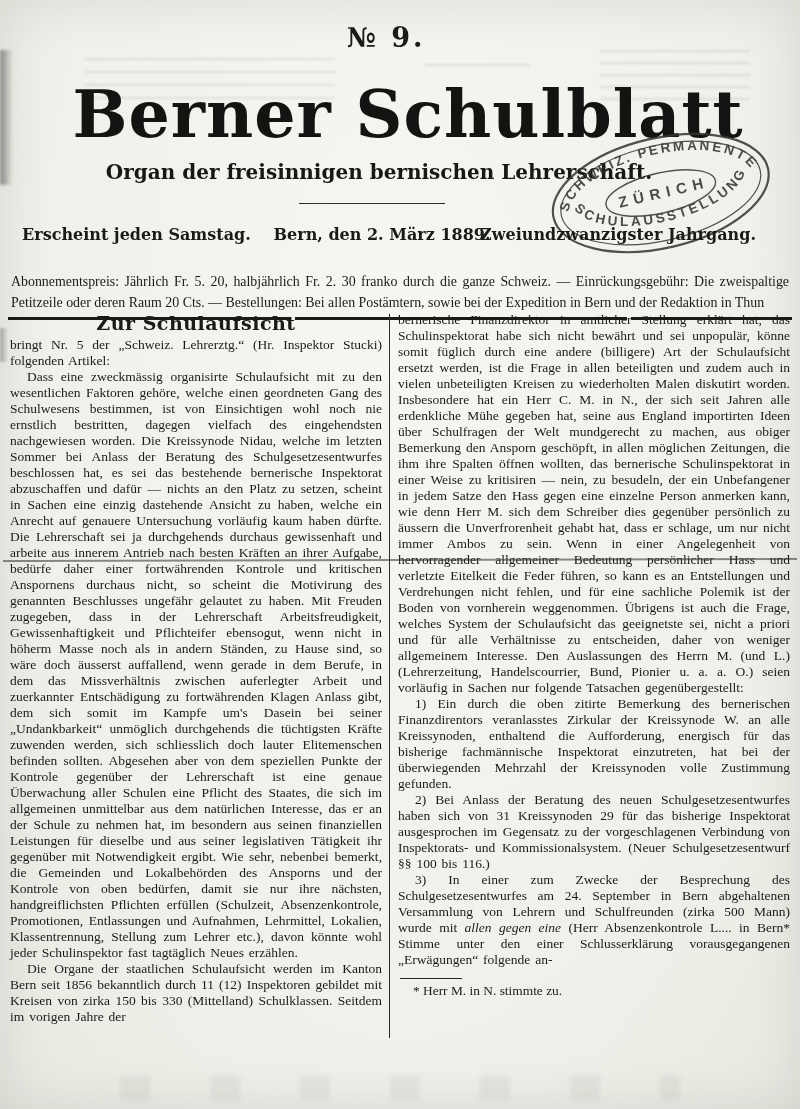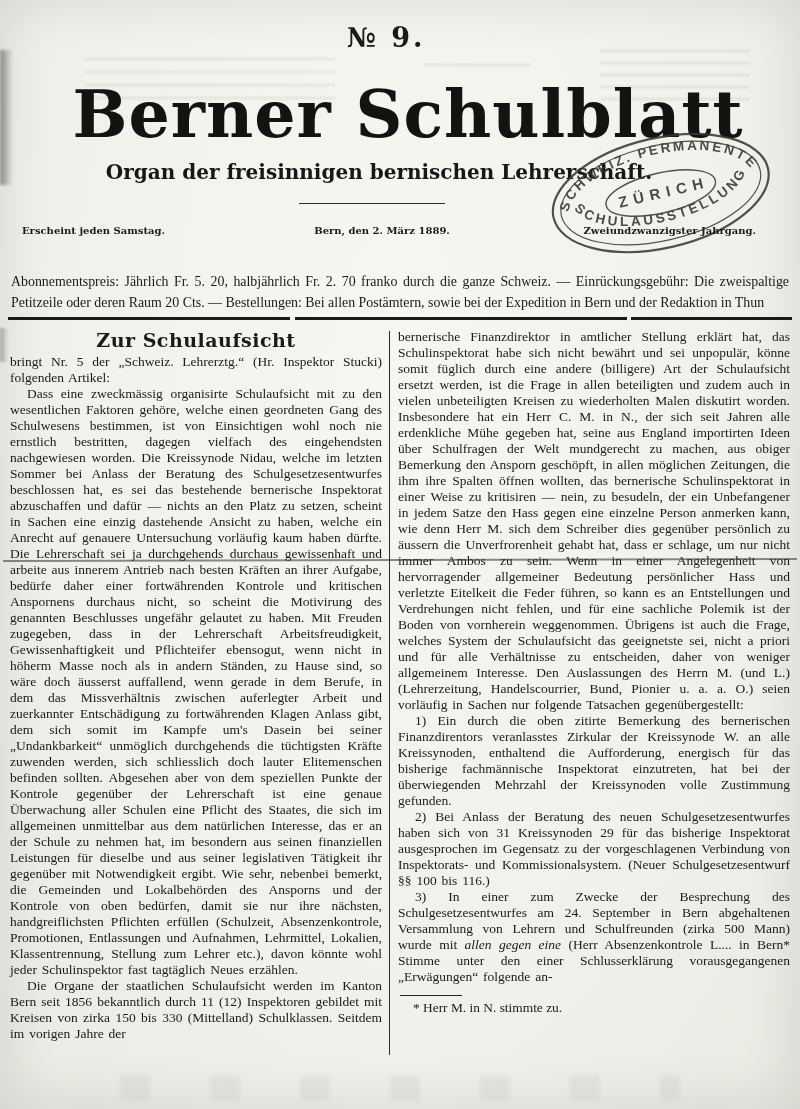--- a/index.html
+++ b/index.html
@@ -14,21 +14,21 @@
     font-family:"DejaVu Serif",serif;font-weight:bold;font-size:27px;letter-spacing:3px;
     transform:translateX(-14px);}
   .title{position:absolute;top:68px;left:0;width:100%;margin:8px;text-align:center;
     font-family:"DejaVu Serif",serif;font-weight:bold;font-size:65px;letter-spacing:1px;
     white-space:nowrap;color:#141311;}
   .subtitle{position:absolute;top:160px;left:0;width:758px;text-align:center;
     font-family:"DejaVu Serif",serif;font-weight:bold;font-size:20px;color:#181715;}
   .subtitle-rule{position:absolute;top:203px;left:299px;width:146px;height:0;
     border-top:1.5px solid #2e2d29;}
   .dateline{position:absolute;top:225px;left:0;right:0;height:22px;
-    font-family:"DejaVu Serif",serif;font-weight:bold;font-size:10px;}
+    font-family:"DejaVu Serif",serif;font-weight:bold;font-size:16px;}
   .dl-left{position:absolute;left:22px;}
   .dl-center{position:absolute;left:50%;transform:translateX(-50%) translateX(-18px);}
   .dl-right{position:absolute;right:44px;}
   
   .stamp{position:absolute;left:546px;top:134px;width:230px;height:120px;
     transform:rotate(-13deg);opacity:0.86;}
   .st-ring{fill:none;stroke:#37352f;}
   .st-o1{stroke-width:2.2px;}
   .st-o2{stroke-width:1.2px;}
   .st-i{stroke-width:1.4px;}
@@ -41,21 +41,21 @@
   .rule-a{position:absolute;top:261px;left:8px;width:784px;height:3.5px;
     background:linear-gradient(to right,#1716144 0,#171614 0 23%,transparent 23% 23.7%,
       #171614 23.7% 85.2%,transparent 85.2% 85.8%,#171614 85.8% 100%);}
   .rule-b{position:absolute;top:317px;left:8px;width:784px;height:2.6px;
     background:linear-gradient(to right,#1b1a18 0 36%,transparent 36% 36.6%,
       #1b1a18 36.6% 79%,transparent 79% 79.5%,#1b1a18 79.5% 100%);}
   .subscription{position:absolute;top:272px;left:11px;width:778px;margin:0;
     font-size:13.9px;line-height:20.5px;text-align:justify;}
   .subscription .b{font-weight:normal;}
   
-  .article{position:absolute;top:329px;left:10px;width:780px;display:flex;}
+  .article{position:absolute;top:312px;left:10px;width:780px;display:flex;}
   .col-left{width:372px;}
   .col-divider{width:1px;background:#2d2c28;margin:2px 8px 0 7px;height:724px;}
   .col-right{flex:1;}
   .article-heading{margin:0 0 3px 0;text-align:center;font-family:"DejaVu Serif",serif;
     font-weight:bold;font-size:19px;letter-spacing:0.5px;}
   .body-p{margin:0;font-size:13.5px;line-height:16px;text-align:justify;
     word-spacing:1.5px;}
   .body-p.indent{text-indent:17px;}
   .i{font-style:italic;}
   .footnote-rule{width:62px;height:0;border-top:1.2px solid #24231f;margin:10px 0 4px 2px;}
@@ -111,21 +111,21 @@
     </svg>
   </div>
 
   <div class="dateline">
     <span class="dl-left">Erscheint jeden Samstag.</span>
     <span class="dl-center">Bern, den 2. März 1889.</span>
     <span class="dl-right">Zweiundzwanzigster Jahrgang.</span>
   </div>
 
   <div class="rule-a"></div>
-  <p class="subscription"><span class="b">Abonnementspreis:</span><span> Jährlich Fr. 5. 20, halbjährlich Fr. 2. 70 franko durch die ganze Schweiz. — </span><span class="b">Einrückungsgebühr:</span><span> Die zweispaltige Petitzeile oder deren Raum 20 Cts. — </span><span class="b">Bestellungen:</span><span> Bei allen Postämtern, sowie bei der Expedition in Bern und der Redaktion in Thun</span></p>
+  <p class="subscription"><span class="b">Abonnementspreis:</span><span> Jährlich Fr. 5. 20, halbjährlich Fr. 2. 30 franko durch die ganze Schweiz. — </span><span class="b">Einrückungsgebühr:</span><span> Die zweispaltige Petitzeile oder deren Raum 20 Cts. — </span><span class="b">Bestellungen:</span><span> Bei allen Postämtern, sowie bei der Expedition in Bern und der Redaktion in Thun</span></p>
   <div class="rule-b"></div>
 
   <div class="article">
     <div class="col-left">
       <h2 class="article-heading">Zur Schulaufsicht</h2>
       <div>
           <p class="body-p"><span>bringt Nr. 5 der „Schweiz. Lehrerztg.“ (Hr. Inspektor Stucki) folgenden Artikel:</span></p>
           <p class="body-p indent"><span>Dass eine zweckmässig organisirte Schulaufsicht mit zu den wesentlichen Faktoren gehöre, welche einen geordneten Gang des Schulwesens bestimmen, ist von Einsichtigen wohl noch nie ernstlich bestritten, dagegen vielfach des eingehendsten nachgewiesen worden. Die Kreissynode Nidau, welche im letzten Sommer bei Anlass der Beratung des Schulgesetzesentwurfes beschlossen hat, es sei das bestehende bernerische Inspektorat abzuschaffen und dafür — nichts an den Platz zu setzen, scheint in Sachen eine einzig dastehende Ansicht zu haben, welche ein Anrecht auf genauere Untersuchung vorläufig kaum haben dürfte. Die Lehrerschaft sei ja durchgehends durchaus gewissenhaft und arbeite aus innerem Antrieb nach besten Kräften an ihrer Aufgabe, bedürfe daher einer fortwährenden Kontrole und kritischen Anspornens durchaus nicht, so scheint die Motivirung des genannten Beschlusses ungefähr gelautet zu haben. Mit Freuden zugegeben, dass in der Lehrerschaft Arbeitsfreudigkeit, Gewissenhaftigkeit und Pflichteifer ebensogut, wenn nicht in höherm Masse noch als in andern Ständen, zu Hause sind, so wäre doch äusserst auffallend, wenn gerade in dem Berufe, in dem das Missverhältnis zwischen auferlegter Arbeit und zuerkannter Entschädigung zu fortwährenden Klagen Anlass gibt, dem sich somit im Kampfe um's Dasein bei seiner „Undankbarkeit“ unmöglich durchgehends die tüchtigsten Kräfte zuwenden werden, sich schliesslich doch lauter Elitemenschen befinden sollten. Abgesehen aber von dem speziellen Punkte der Kontrole gegenüber der Lehrerschaft ist eine genaue Überwachung aller Schulen eine Pflicht des Staates, die sich im allgemeinen unmittelbar aus dem natürlichen Interesse, das er an der Schule zu nehmen hat, im besondern aus seinen finanziellen Leistungen für dieselbe und aus seiner legislativen Tätigkeit ihr gegenüber mit Notwendigkeit ergibt. Wie sehr, nebenbei bemerkt, die Gemeinden und Lokalbehörden des Ansporns und der Kontrole von oben bedürfen, damit sie nur ihre nächsten, handgreiflichsten Pflichten erfüllen (Schulzeit, Absenzenkontrole, Promotionen, Entlassungen und Aufnahmen, Lehrmittel, Lokalien, Klassentrennung, Stellung zum Lehrer etc.), davon könnte wohl jeder Schulinspektor fast tagtäglich Neues erzählen.</span></p>
           <p class="body-p indent"><span>Die Organe der staatlichen Schulaufsicht werden im Kanton Bern seit 1856 bekanntlich durch 11 (12) Inspektoren gebildet mit Kreisen von zirka 150 bis 330 (Mittelland) Schulklassen. Seitdem im vorigen Jahre der</span></p>
         </div>

